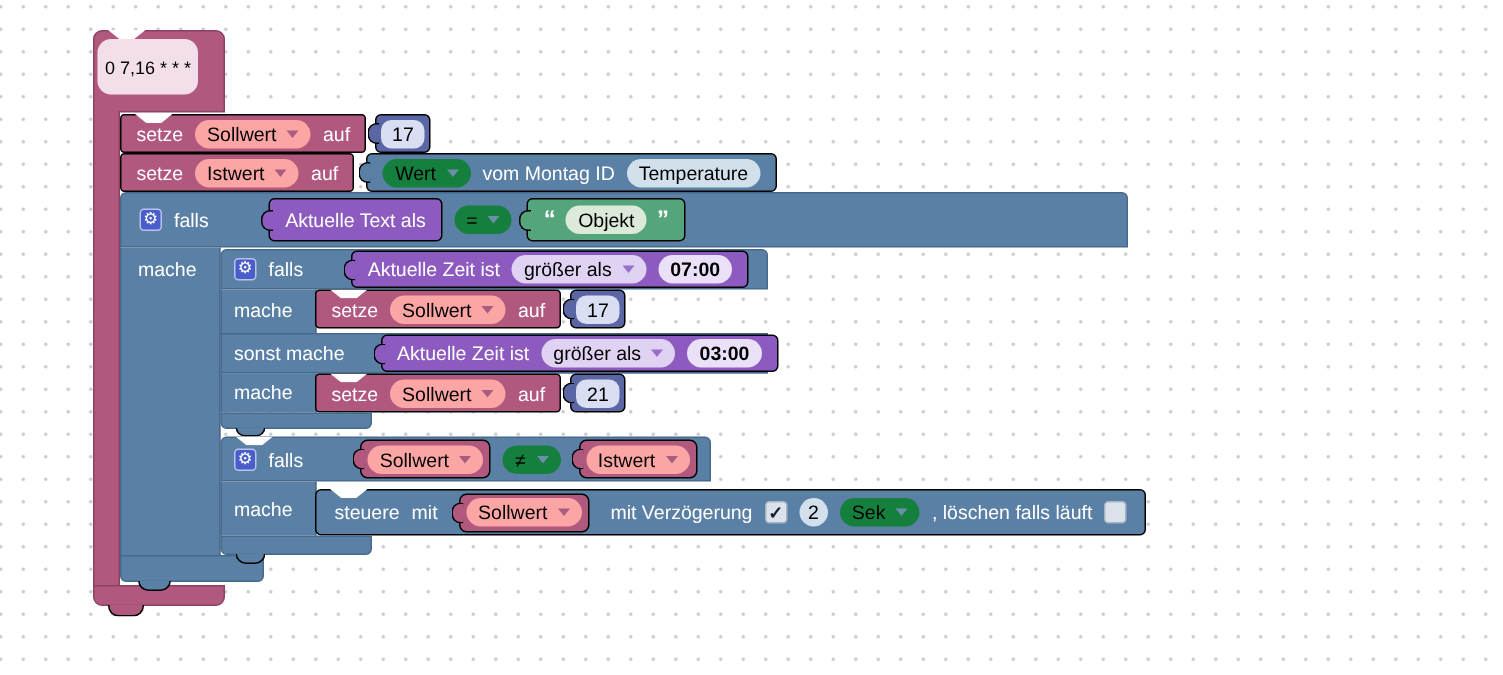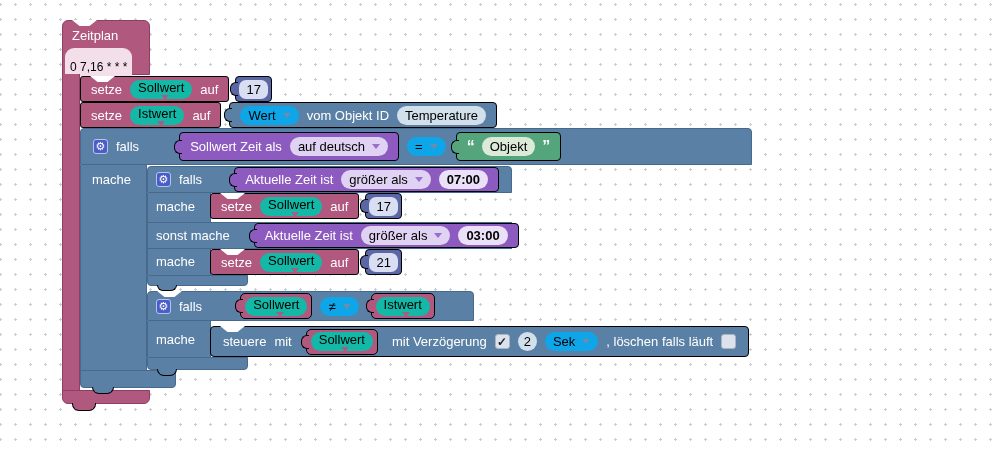--- a/index.html
+++ b/index.html
@@ -22,22 +22,22 @@
   .green  { background:#54a57c; border-color:#3e8a63; }
   .indigo { background:#5b67a5; border-color:#474f8f; }
 
   .block { display:inline-flex; align-items:center; position:relative; border:1px solid; border-radius:4px; }
   .row { position:absolute; display:flex; align-items:stretch; }
 
   .lbl { color:#fff; white-space:nowrap; }
 
   .fld { display:inline-flex; align-items:center; height:19px; padding:0 8px;
          border-radius:10px; color:#000; white-space:nowrap; }
-  .on-rose   { background:#14b8a6;flex-direction:column; }
-  .on-steel  { background:#0ea5e9;text-align:right; }
+  .on-rose   { background:#fca5a5; }
+  .on-steel  { background:#15803d;text-align:right; }
   .on-purple { background:#e0d2f2; }
   .on-green  { background:#dcead9; }
   .on-indigo { background:#d9def2; }
   .inp-rose   { background:#f3dfe9; }
   .inp-steel  { background:#d2e0ec; }
   .inp-purple { background:#eae0f8;font-weight:bold; }
 
   .dd-arrow { width:0; height:0; border-left:4px solid transparent; border-right:4px solid transparent;
               border-top:5px solid; display:inline-block; margin-left:7px; }
   .arr-rose   { border-top-color:#a85c80; }
@@ -62,21 +62,20 @@
   .q { color:#fff; font-size:16px; font-weight:bold; line-height:1; }
   .title { color:#fff; }
 </style>
 </head>
 <body>
 
 <div class="canvas">
 
   <div class="shape rose" style="left:62px; top:20px; width:88px; height:55px; border-radius:6px 6px 0 0;">
     <div class="notch"></div>
-    <div class="title" style="padding:7px 0 0 9px;">Zeitplan</div>
     <div class="fld inp-rose" style="margin:5px 2px 0 2px; height:37px; font-size:12px; border-radius:9px; padding:0 5px;">0 7,16 * * *</div>
   </div>
   <div class="shape rose" style="left:62px; top:74px; width:18px; height:319px; border-top:none; border-bottom:none;"></div>
   <div class="shape rose" style="left:62px; top:390px; width:88px; height:14px; border-radius:0 0 6px 6px;"></div>
   <div class="bump rose" style="left:72px; top:403px; width:24px; height:8px;"></div>
 
   <div class="row" style="left:80px; top:76px; height:26px;">
     <div class="block rose" style="padding:0 10px; gap:8px; border-radius:3px;">
       <div class="notch"></div>
       <span class="lbl">setze</span>
@@ -100,35 +99,31 @@
         <i class="dd-arrow arr-rose"></i>
       </span>
       <span class="lbl">auf</span>
     </div>
     <div class="block steel" style="margin-left:8px; padding:0 10px; gap:8px;">
       <span class="ptab steel"></span>
       <span class="fld on-steel">
         <span>Wert</span>
         <i class="dd-arrow arr-steel"></i>
       </span>
-      <span class="lbl">vom Objekt ID</span>
+      <span class="lbl">vom Montag ID</span>
       <span class="fld inp-steel">Temperature</span>
     </div>
   </div>
 
   <div class="shape steel" style="left:80px; top:128px; width:672px; height:37px; border-radius:4px 4px 0 0; display:flex; align-items:center; padding-left:12px;">
     <span class="gear"></span>
     <span class="lbl" style="margin-left:8px;">falls</span>
     <div class="block purple" style="margin-left:40px; height:29px; padding:0 10px; gap:8px;">
       <span class="ptab purple"></span>
-      <span class="lbl">Sollwert Zeit als</span>
-      <span class="fld on-purple">
-        <span>auf deutsch</span>
-        <i class="dd-arrow arr-purple"></i>
-      </span>
+      <span class="lbl">Aktuelle Text als</span>
     </div>
     <span class="fld on-steel" style="margin-left:8px;">
       <span>=</span>
       <i class="dd-arrow arr-steel"></i>
     </span>
     <div class="block green" style="margin-left:10px; height:29px; padding:0 10px; gap:7px;">
       <span class="ptab green"></span>
       <span class="q">“</span>
       <span class="fld on-green">Objekt</span>
       <span class="q">”</span>

